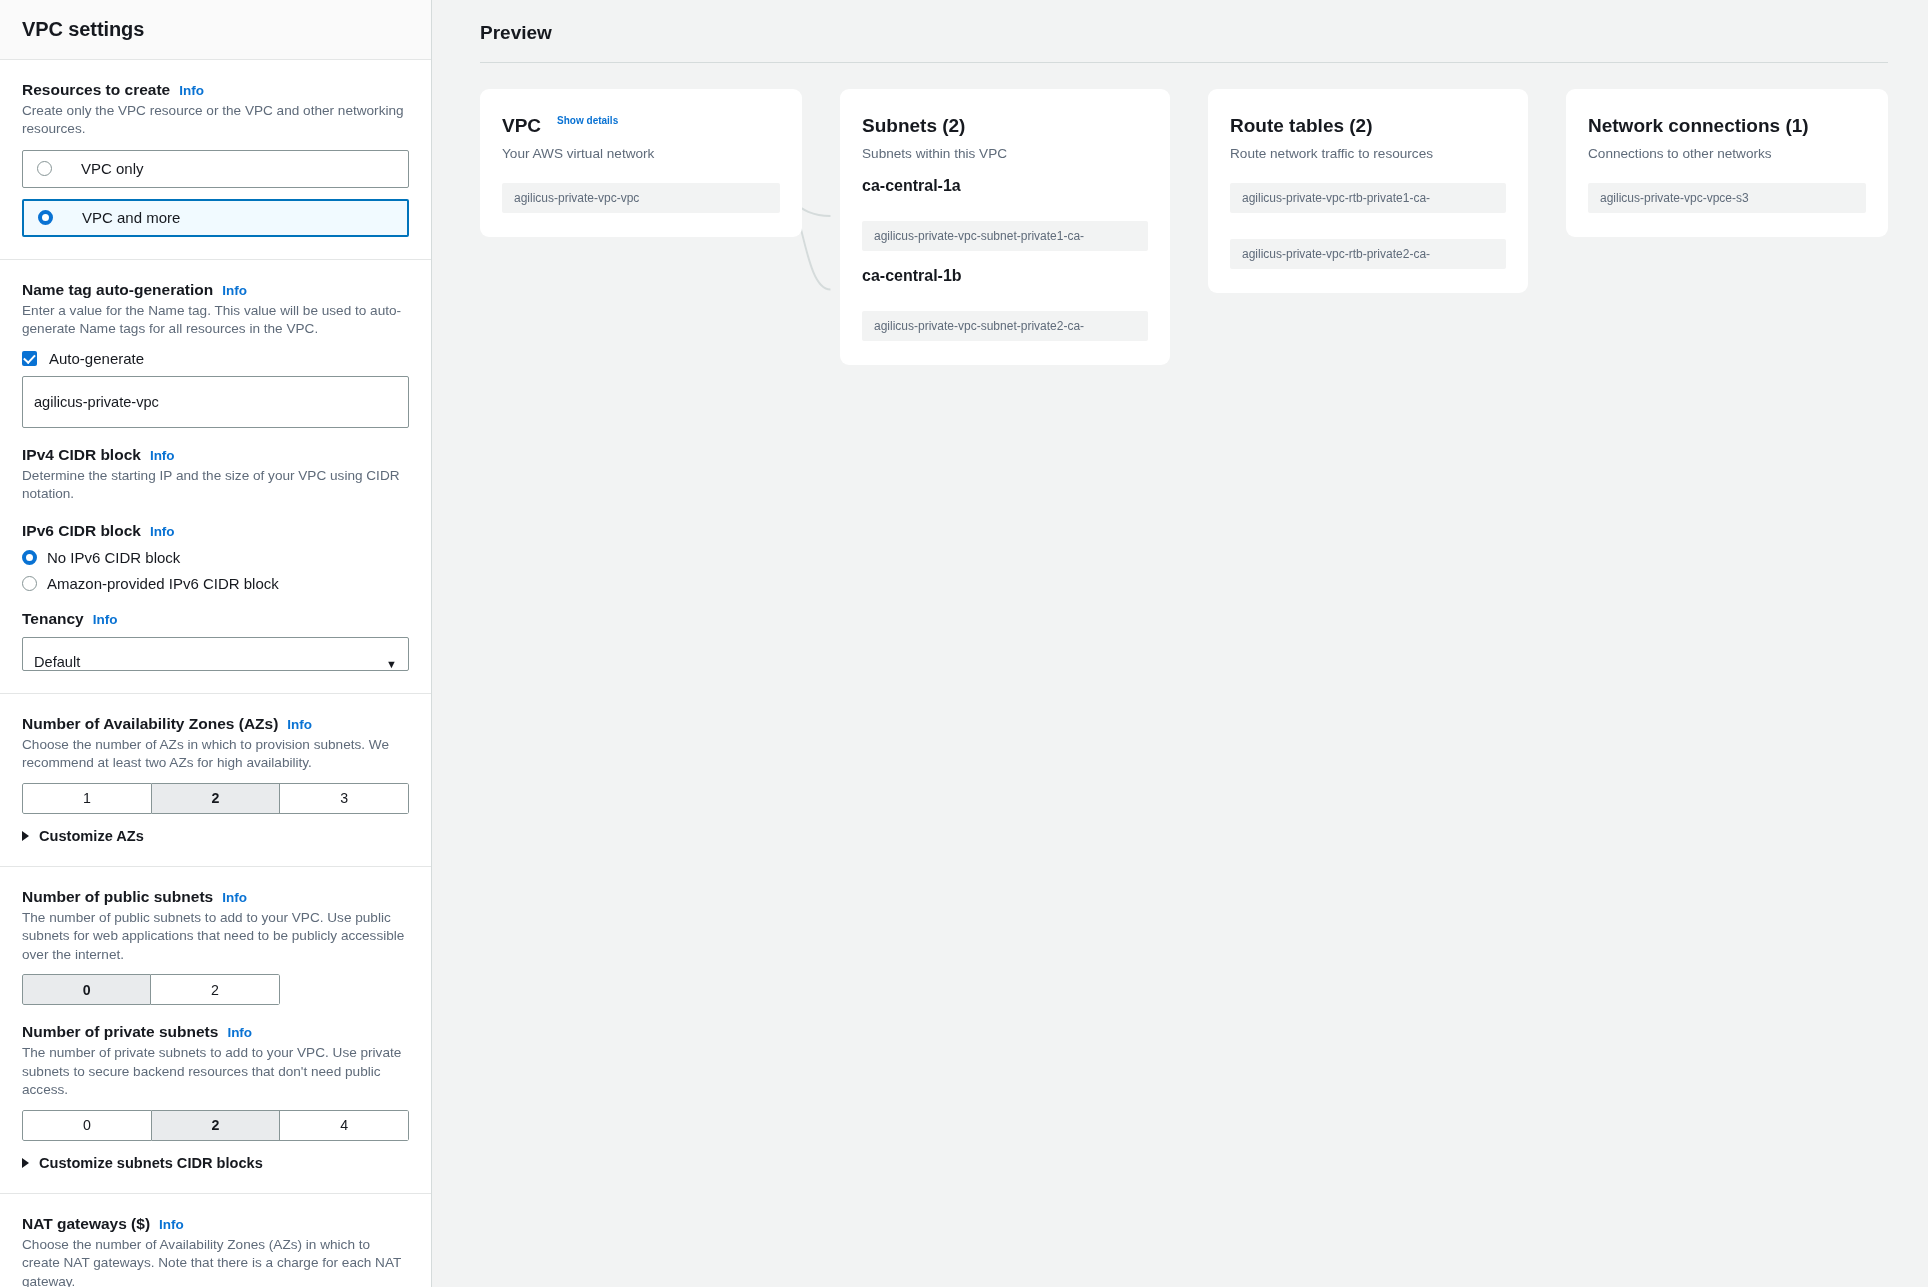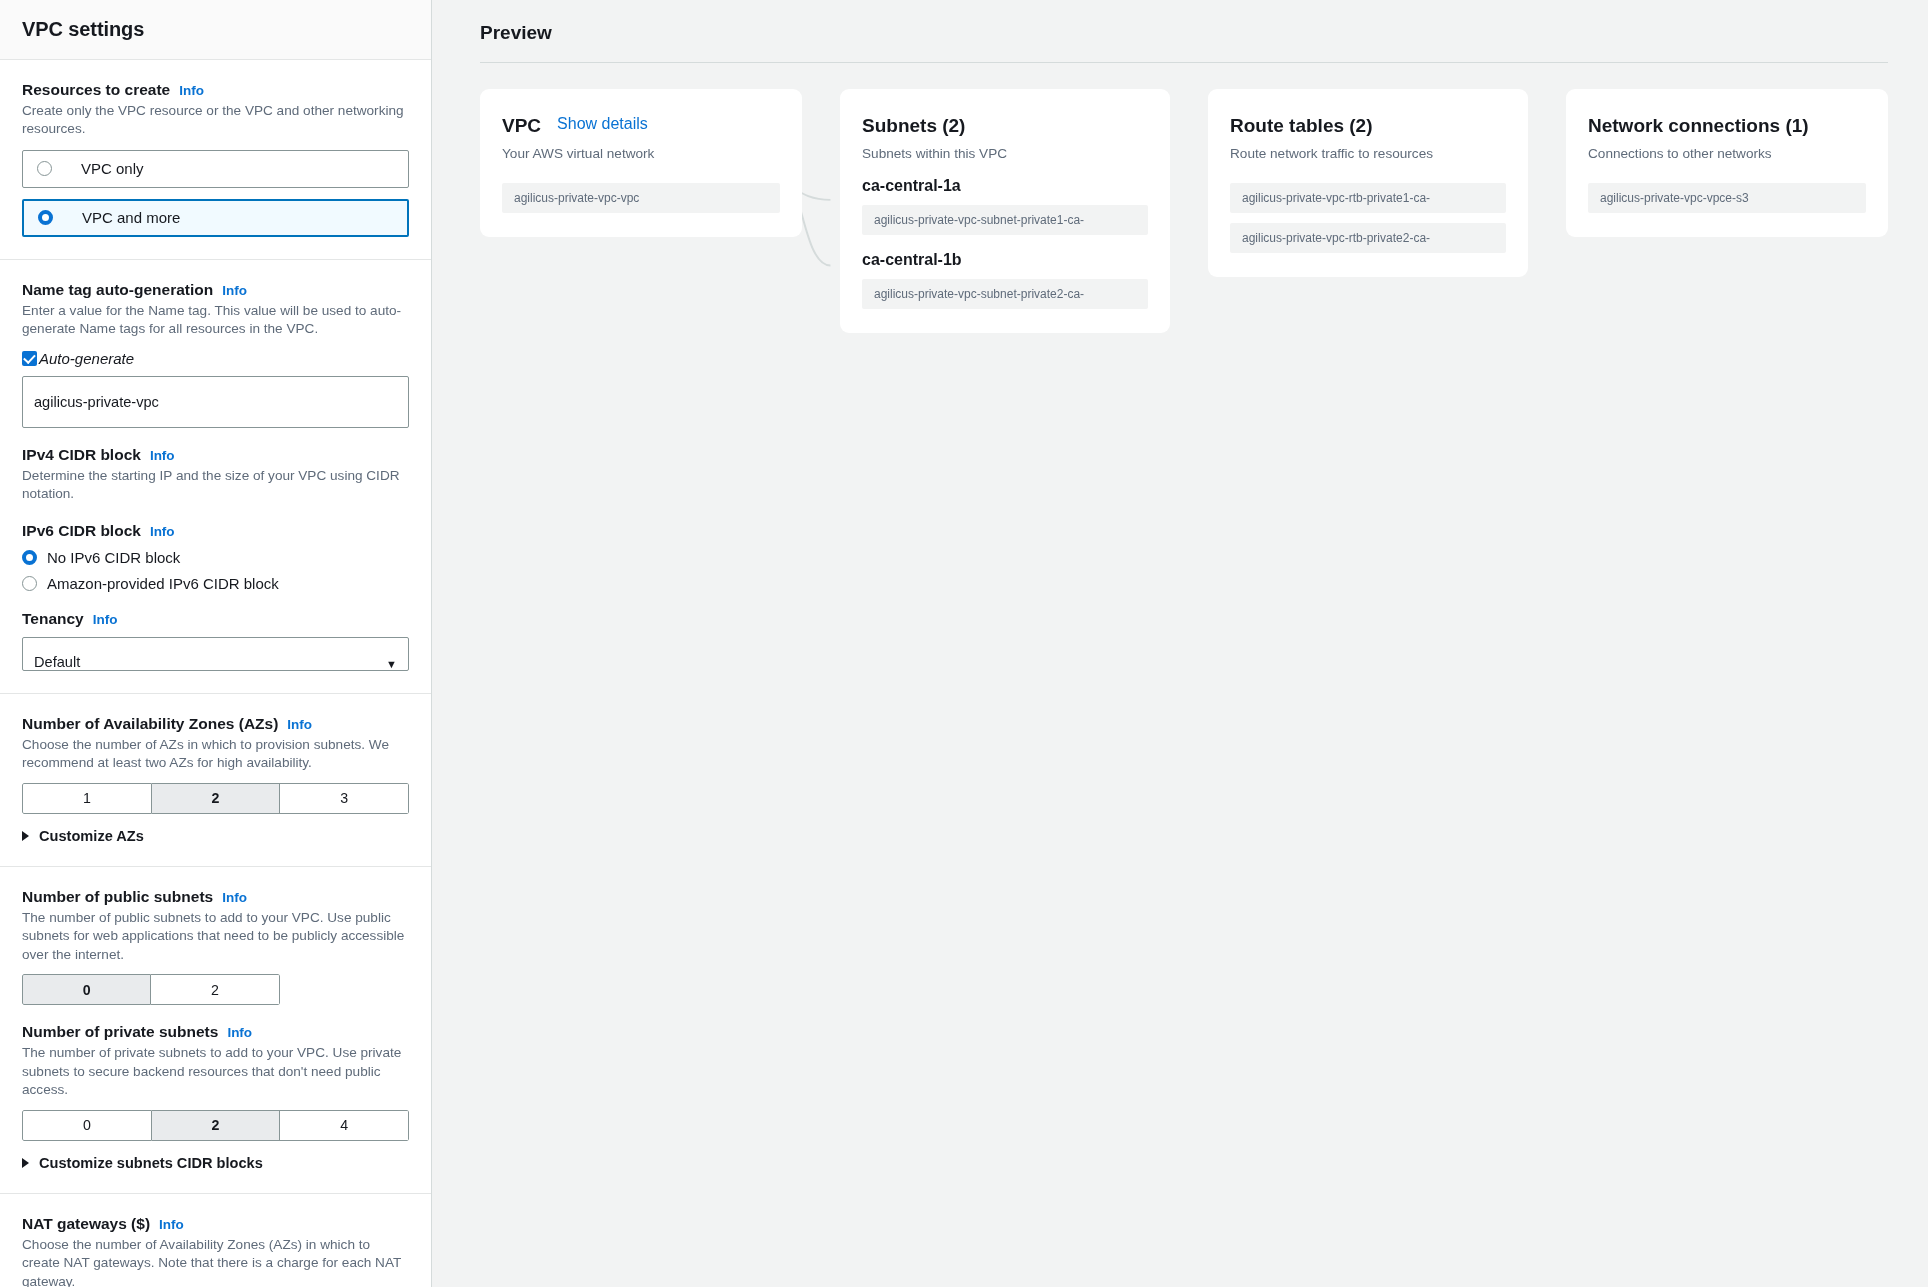--- a/index.html
+++ b/index.html
@@ -53,21 +53,21 @@
     width: 15px; height: 15px; border-radius: 50%; border: 1.6px solid #879596;
     background: #fff; flex: none; position: relative;
   }
   .radio.on { border: 4.5px solid #0972d3; background: #fff; }
 
   
   .radio-row { display: flex; align-items: center; gap: 10px; margin-top: 9px; font-size: 15px; }
   .radio-row:first-of-type { margin-top: 8px; }
 
   
-  .cb-row { display: flex; align-items: center; gap: 2px; margin-top: 11px; font-size: 15px; font-style: italic; }
+  .cb-row { display: flex; align-items: center; gap: 12px; margin-top: 11px; font-size: 15px; }
   .checkbox {
     width: 15px; height: 15px; border-radius: 2px; background: #0972d3;
     position: relative; flex: none;
   }
   .checkbox::after {
     content: ""; position: absolute; left: 4px; top: 1px;
     width: 4.5px; height: 9px; border: solid #fff; border-width: 0 2px 2px 0;
     transform: rotate(43deg);
   }
 
@@ -116,30 +116,30 @@
     background: #fff; border-radius: 9px; padding: 26px 22px 24px 22px;
     position: relative; z-index: 2;
   }
   .card-vpc { width: 322px; }
   .card-subnets { width: 330px; }
   .card-rtb { width: 320px; }
   .card-conn { width: 322px; }
 
   .card-head { display: flex; align-items: flex-start; gap: 16px; }
   .card-title { font-size: 19px; font-weight: 700; color: #16191f; }
-  .show-details { font-size: 16px; font-weight: 400; color: #0972d3; cursor: pointer; }
+  .show-details { font-size: 10px; font-weight: 700; color: #0972d3; cursor: pointer; }
   .card-sub { font-size: 13.6px; color: #5f6b7a; margin-top: 9px; }
 
   .pill {
     background: #f2f3f3; border-radius: 2px; height: 30px;
     display: flex; align-items: center; padding: 0 12px;
     font-size: 12px; color: #5f6b7a; white-space: nowrap; overflow: hidden;
   }
   .az-label { font-size: 16px; font-weight: 700; color: #16191f; margin-top: 16px; }
-  .pill-gap { margin-top: 10px; }
+  .pill-gap { margin-top: 26px; }
 
   svg.wires { position: absolute; left: 0; top: 0; width: 100%; height: 100%; z-index: 1; pointer-events: none; }
 </style>
 </head>
 <body>
 
 <div class="app">
 
   <div class="sidebar">
 

